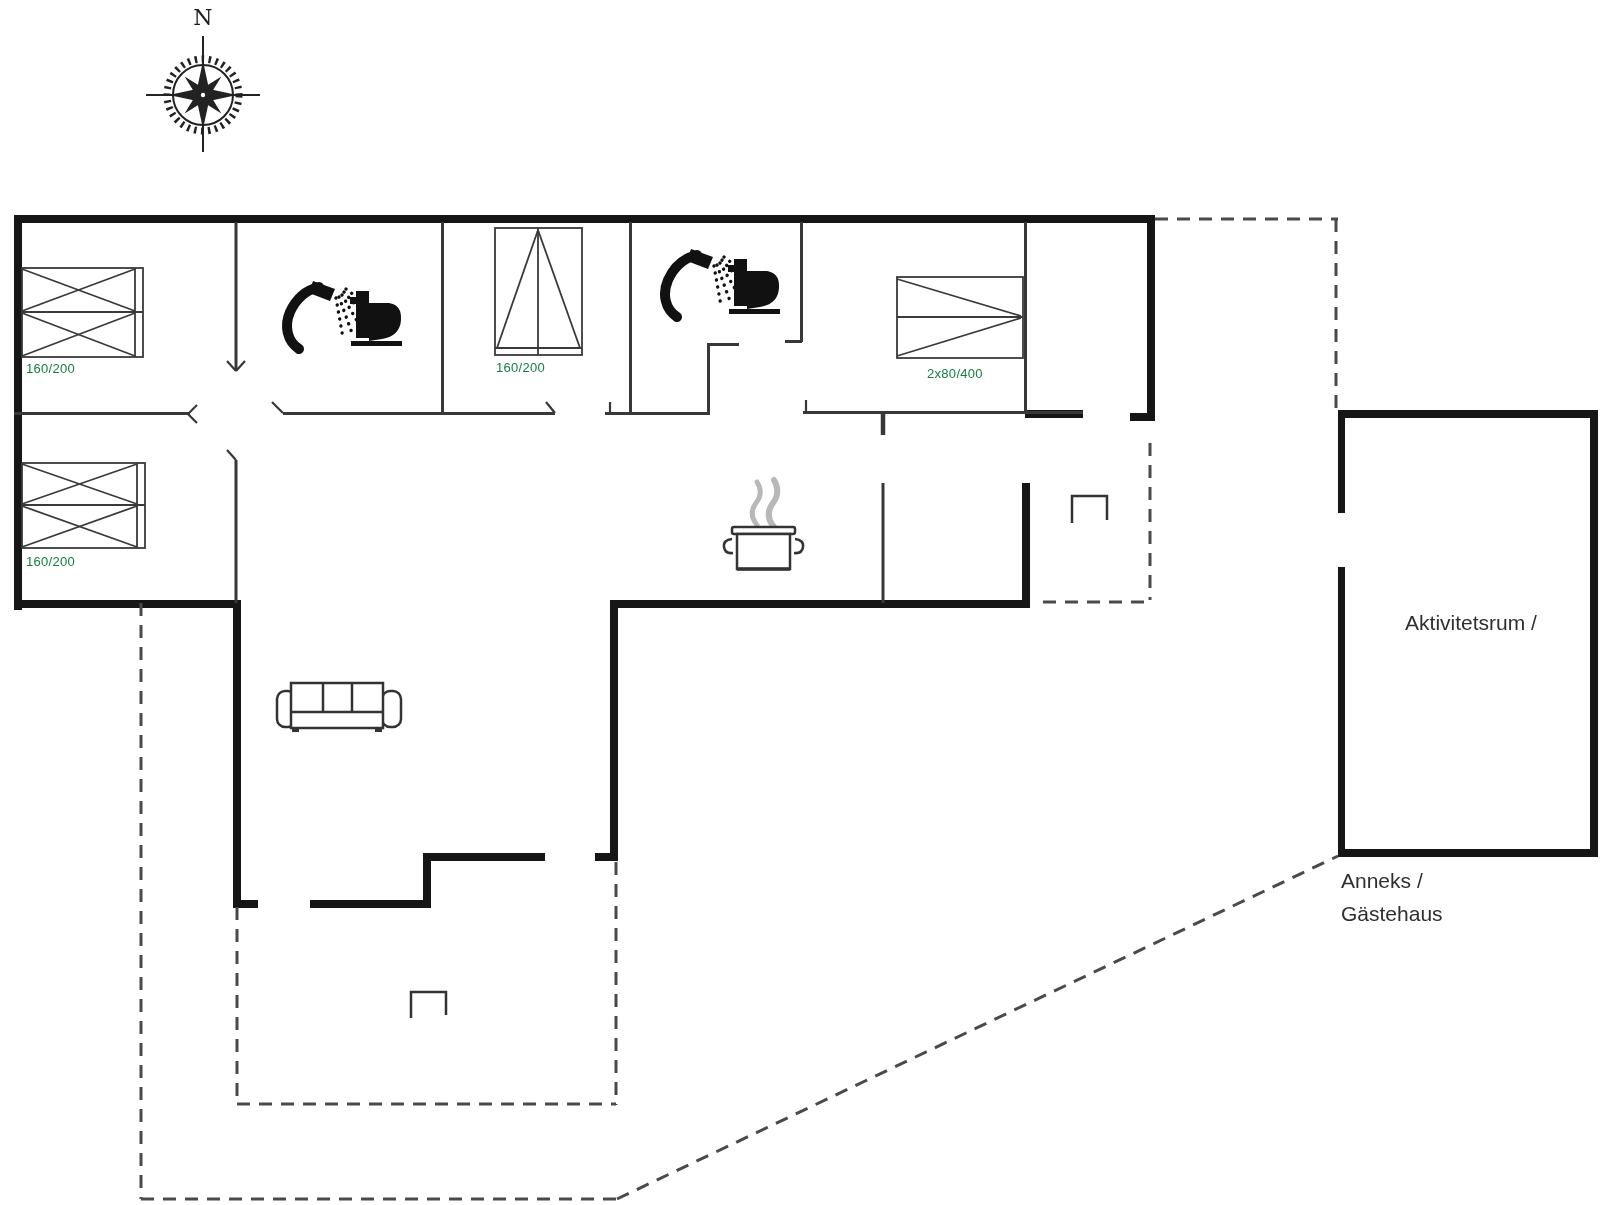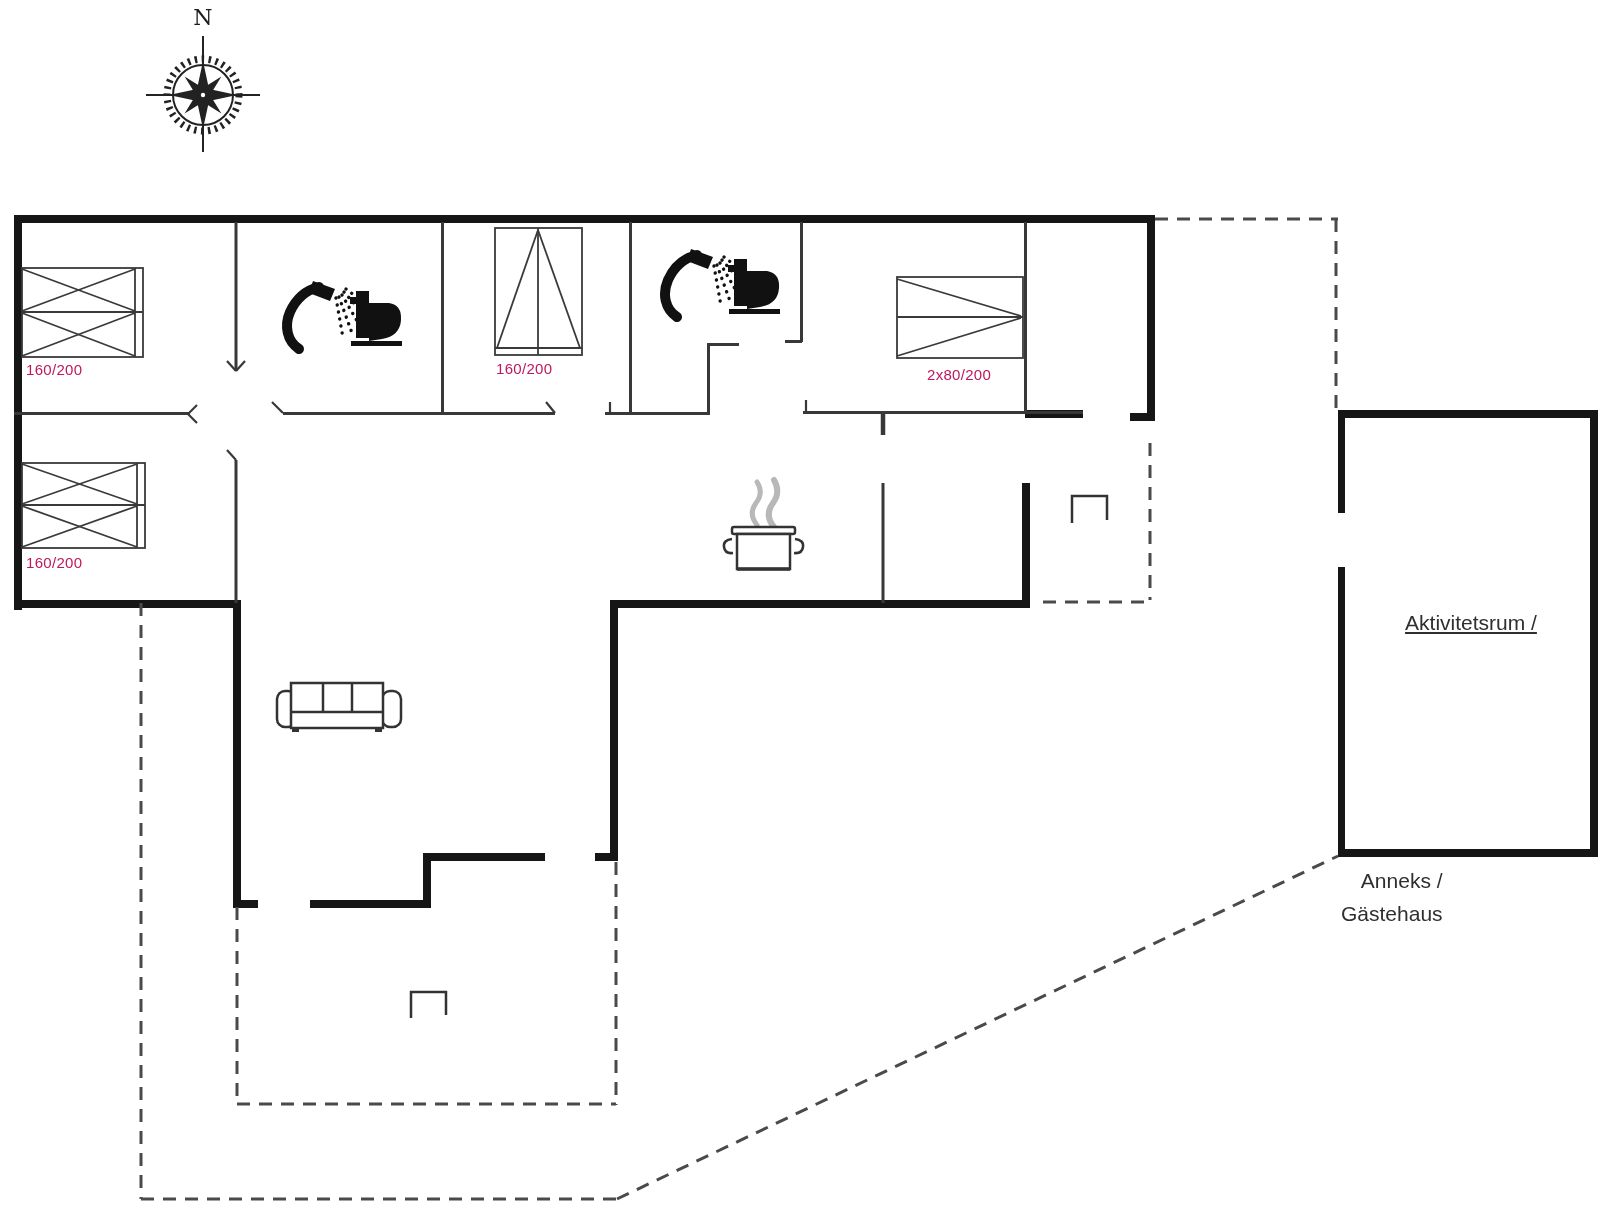--- a/index.html
+++ b/index.html
@@ -6,34 +6,34 @@
   #stage{
     position:relative;
     width:1606px;height:1205px;
     background:#ffffff;
     font-family:"Liberation Sans", sans-serif;
     overflow:hidden;
   }
   #plan-svg{position:absolute;left:0;top:0;}
   .lbl{
     position:absolute;
-    color:#be185d;
-    font-size:15px;
+    color:#15803d;
+    font-size:13px;
     letter-spacing:0.3px;
     white-space:nowrap;
   }
   .room-lbl{
     position:absolute;
     color:#2f2f2f;
     font-size:21px;
     line-height:33px;
     white-space:nowrap;
   }
-  #activity-label{left:1345px;top:606px;width:252px;text-align:center;text-decoration:underline;}
-  #annex-label{left:1341px;top:864px;text-align:right;}
+  #activity-label{left:1345px;top:606px;width:252px;text-align:center;}
+  #annex-label{left:1341px;top:864px;text-align:left;}
   #compass-n{
     position:absolute;left:188px;top:5px;width:30px;text-align:center;
     font-family:"DejaVu Serif", serif;
     font-size:22px;color:#1d1d1d;
   }
   #bed1-label{left:26px;top:361px;}
   #bed2-label{left:26px;top:554px;}
   #wardrobe-label{left:496px;top:360px;}
   #bed3-label{left:927px;top:366px;}
 </style>
@@ -226,21 +226,21 @@
   </svg>
 
   <div id="compass-n" class="lbl">N</div>
 
   <div id="bed1-label" class="lbl">160/200</div>
 
   <div id="bed2-label" class="lbl">160/200</div>
 
   <div id="wardrobe-label" class="lbl">160/200</div>
 
-  <div id="bed3-label" class="lbl">2x80/200</div>
+  <div id="bed3-label" class="lbl">2x80/400</div>
 
   <div id="activity-label" class="room-lbl">
     <div>Aktivitetsrum /</div>
   </div>
 
   <div id="annex-label" class="room-lbl">
     <div>Anneks /</div>
     <div>Gästehaus</div>
   </div>
 

